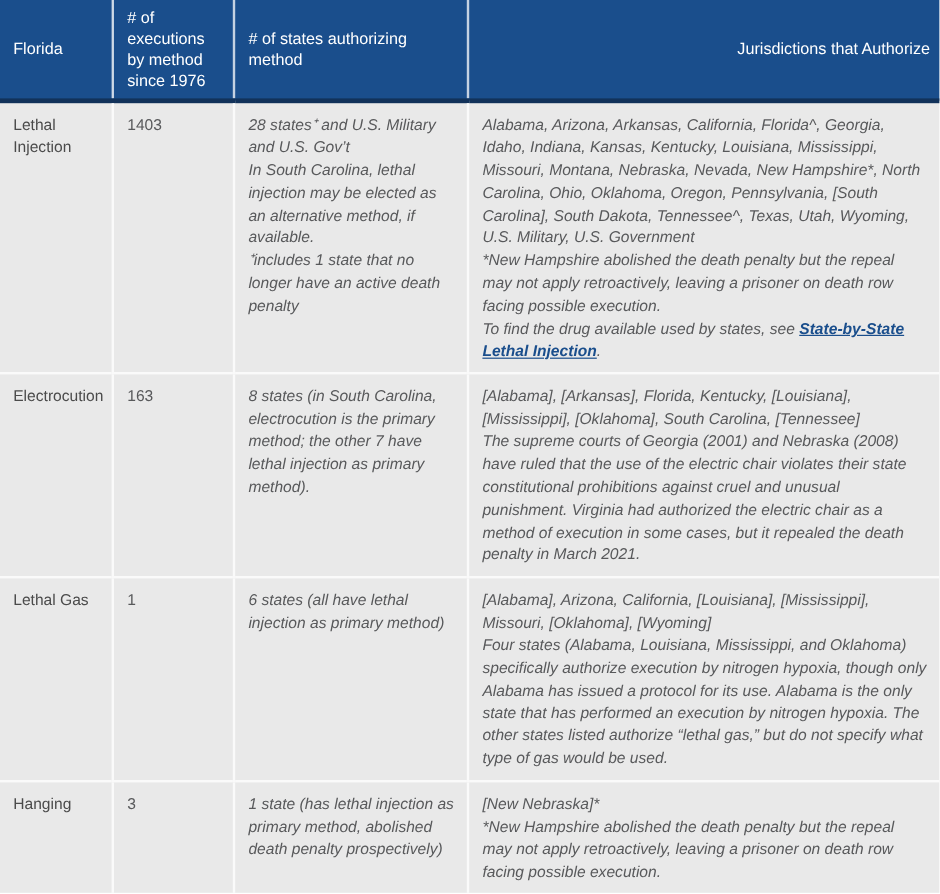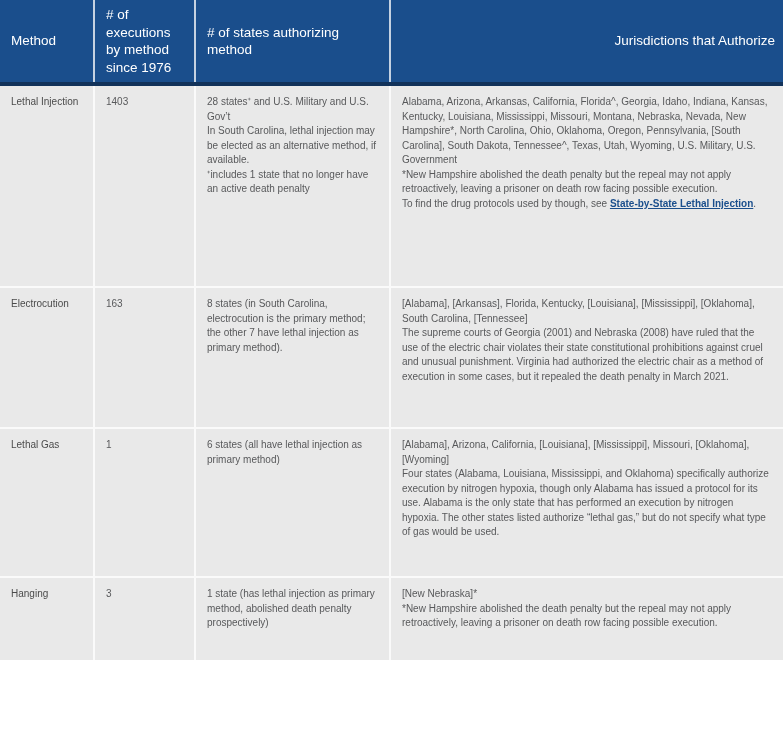--- a/index.html
+++ b/index.html
@@ -26,69 +26,69 @@
     background:var(--header-bg);color:var(--header-text);
     font-size:13.5px;font-weight:normal;text-align:left;vertical-align:middle;
     padding:6px 8px 6px 11px;line-height:1.3;
     border-right:2px solid rgba(255,255,255,0.75);
     border-bottom:4px solid var(--header-border);
   }
   th:last-child{border-right:none;text-align:right;}
   thead tr{height:57px;}
   td{
     background:var(--cell-bg);color:var(--text);
-    font-size:10px;line-height:1.45;vertical-align:top;
+    font-size:13px;line-height:1.45;vertical-align:top;
     padding:9px 10px 8px 11px;
     border-right:2px solid var(--divider);
   }
   td:last-child{border-right:none;}
   tbody tr + tr td{border-top:2px solid var(--divider);}
   tbody tr:nth-child(1){height:203px;}
   tbody tr:nth-child(2){height:141px;padding-left:36px;}
   tbody tr:nth-child(3){height:149px;padding-left:36px;}
   tbody tr:nth-child(4){height:83px;margin-left:16px;}
   tbody tr:nth-child(5){height:92px;}
   td.method{color:var(--method-text);}
-  td p{margin:0;}
+  td p{margin:0;font-style:italic;}
   a.dp-link{
     color:var(--link);font-weight:bold;text-decoration:underline;cursor:pointer;
   }
 </style>
 </head>
 <body>
 
 <div class="viewport">
   <table class="methods">
     <colgroup>
       <col class="c1">
         <col class="c2">
         <col class="c3">
         <col class="c4">
     </colgroup>
     <thead>
       <tr>
-        <th>Method</th>
+        <th>Florida</th>
         <th># of executions by method since 1976</th>
         <th># of states authorizing method</th>
         <th>Jurisdictions that Authorize</th>
       </tr>
     </thead>
     <tbody>
       <tr>
         <td class="method">Lethal Injection</td>
         <td>1403</td>
         <td>
           <p>28 states⁺ and U.S. Military and U.S. Gov’t</p>
           <p>In South Carolina, lethal injection may be elected as an alternative method, if available.</p>
           <p>⁺includes 1 state that no longer have an active death penalty</p>
         </td>
         <td>
           <p>Alabama, Arizona, Arkansas, California, Florida^, Georgia, Idaho, Indiana, Kansas, Kentucky, Louisiana, Mississippi, Missouri, Montana, Nebraska, Nevada, New Hampshire*, North Carolina, Ohio, Oklahoma, Oregon, Pennsylvania, [South Carolina], South Dakota, Tennessee^, Texas, Utah, Wyoming, U.S. Military, U.S. Government</p>
           <p>*New Hampshire abolished the death penalty but the repeal may not apply retroactively, leaving a prisoner on death row facing possible execution.</p>
-          <p><span>To find the drug protocols used by though, see </span><a class="dp-link">State-by-State Lethal Injection</a><span>.</span></p>
+          <p><span>To find the drug available used by states, see </span><a class="dp-link">State-by-State Lethal Injection</a><span>.</span></p>
         </td>
       </tr>
       <tr>
         <td class="method">Electrocution</td>
         <td>163</td>
         <td>
           <p>8 states (in South Carolina, electrocution is the primary method; the other 7 have lethal injection as primary method).</p>
         </td>
         <td>
           <p>[Alabama], [Arkansas], Florida, Kentucky, [Louisiana], [Mississippi], [Oklahoma], South Carolina, [Tennessee]</p>

